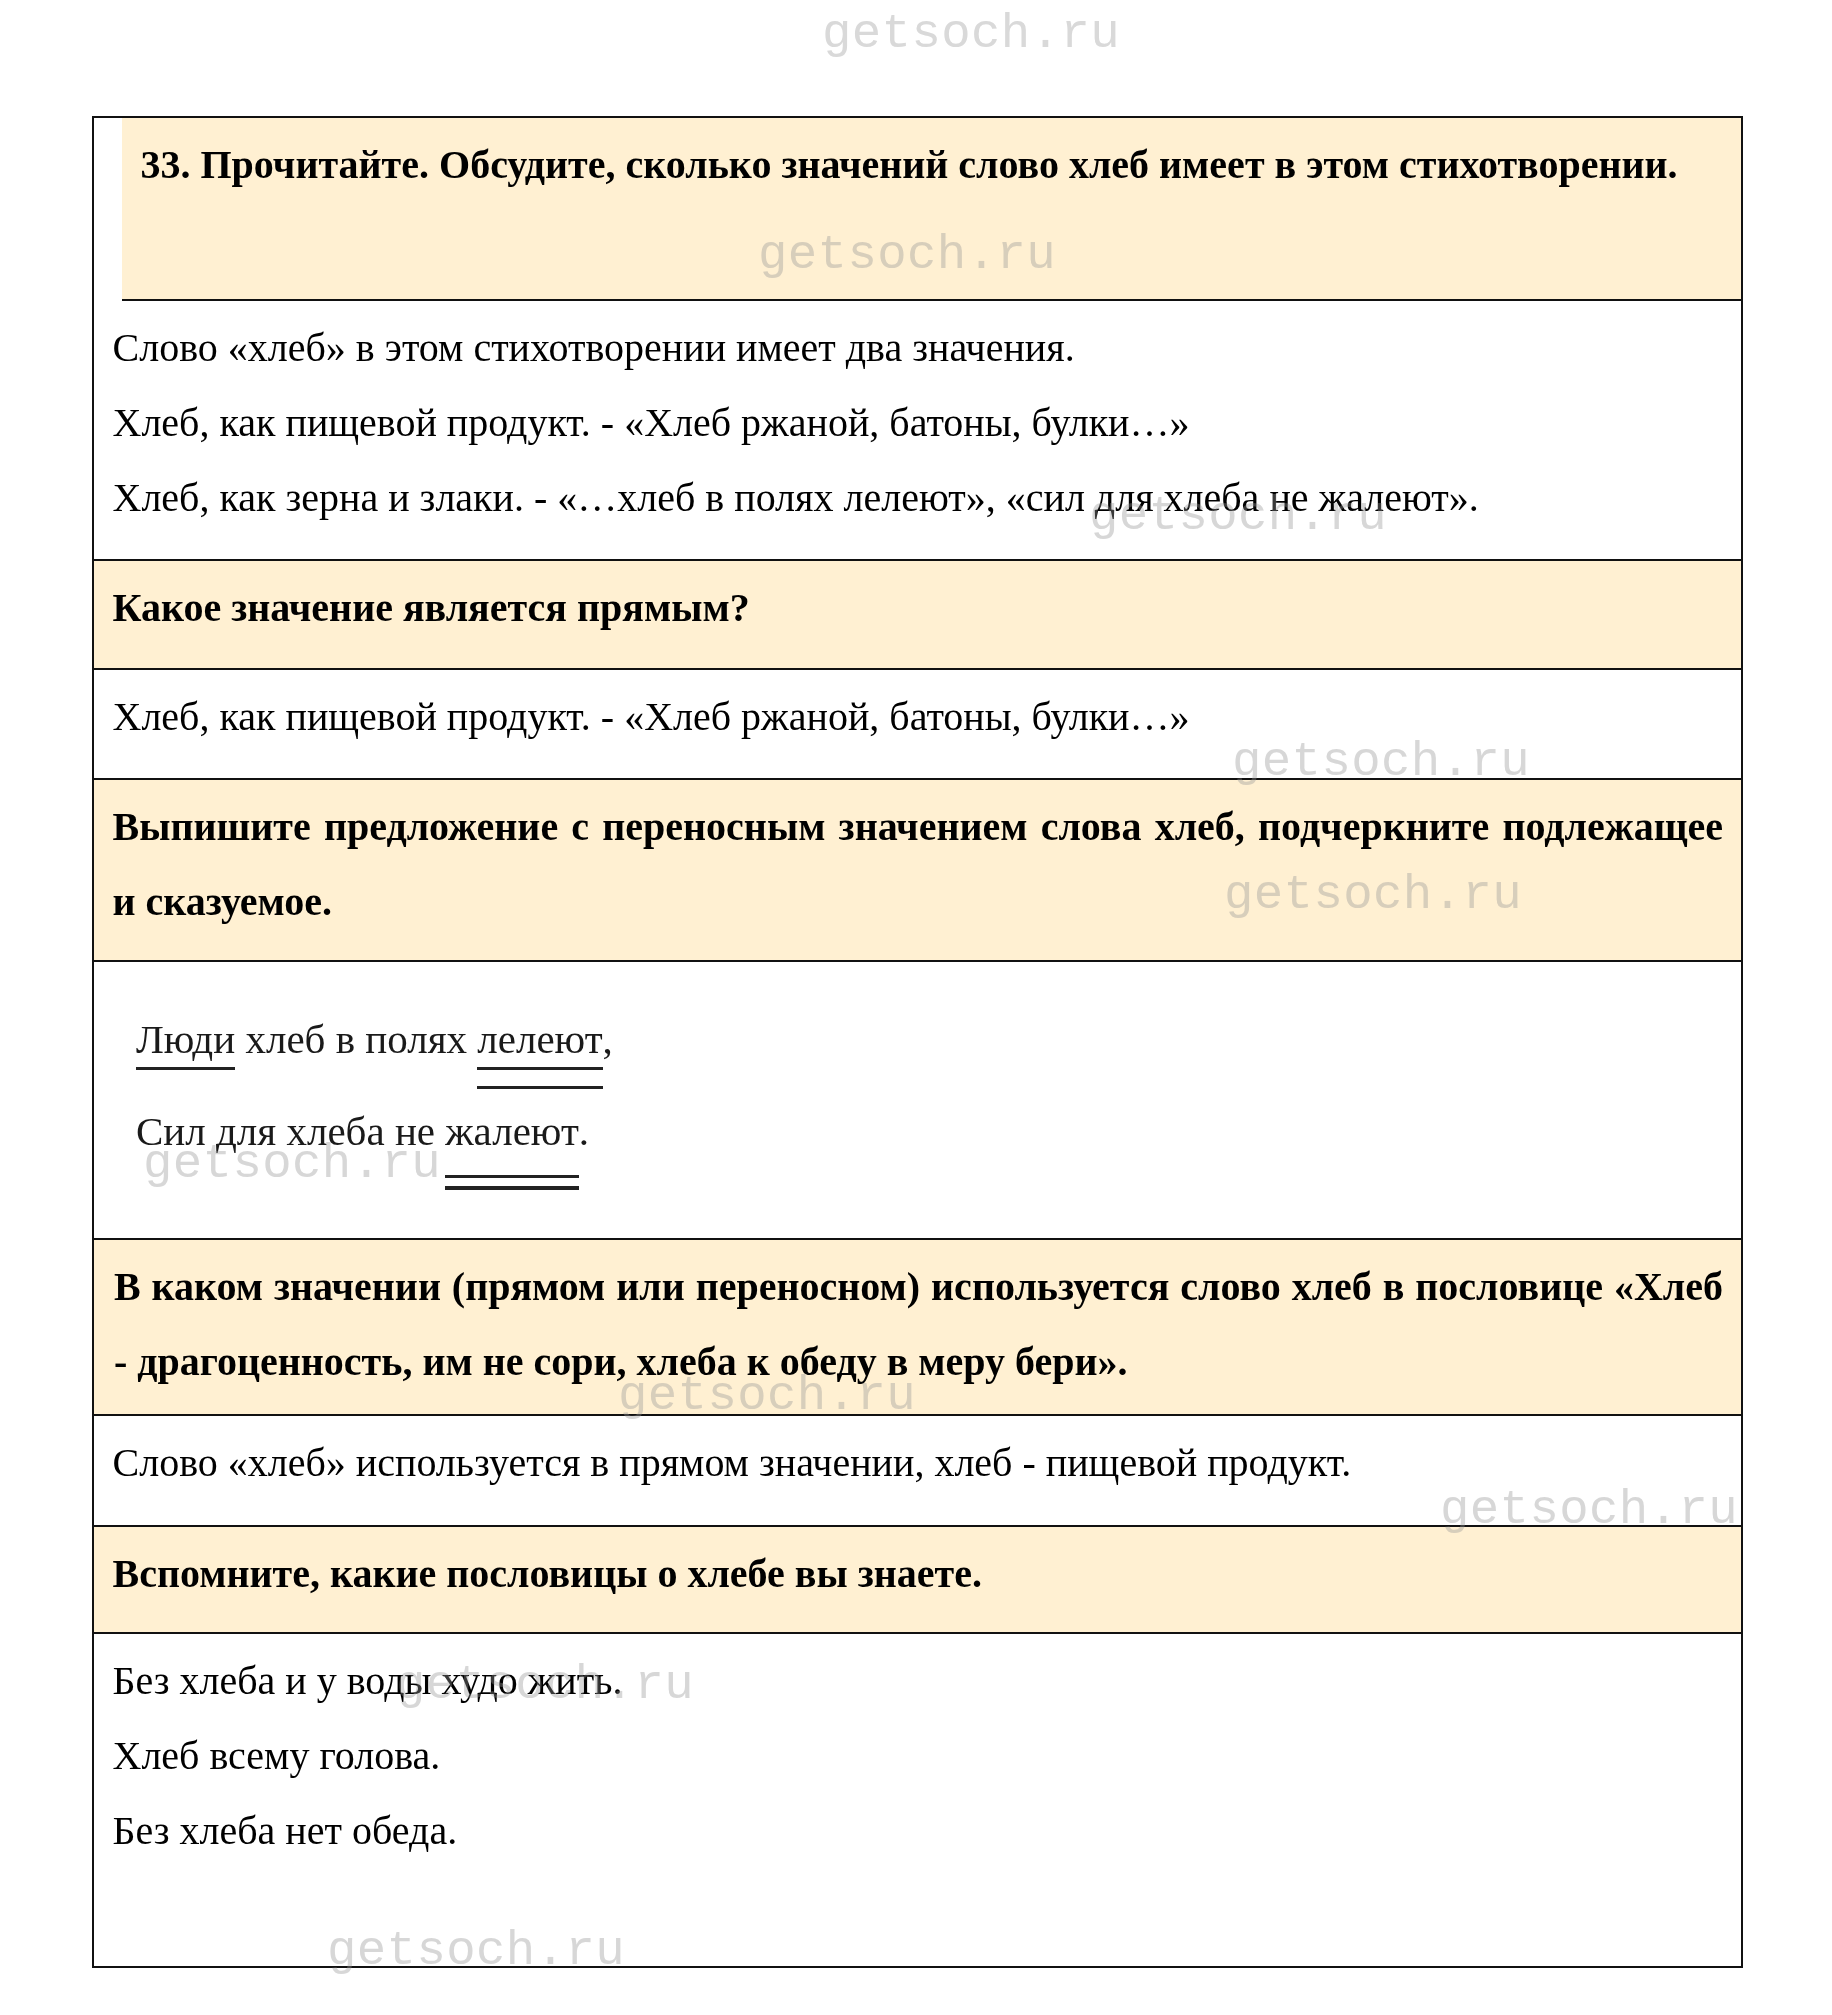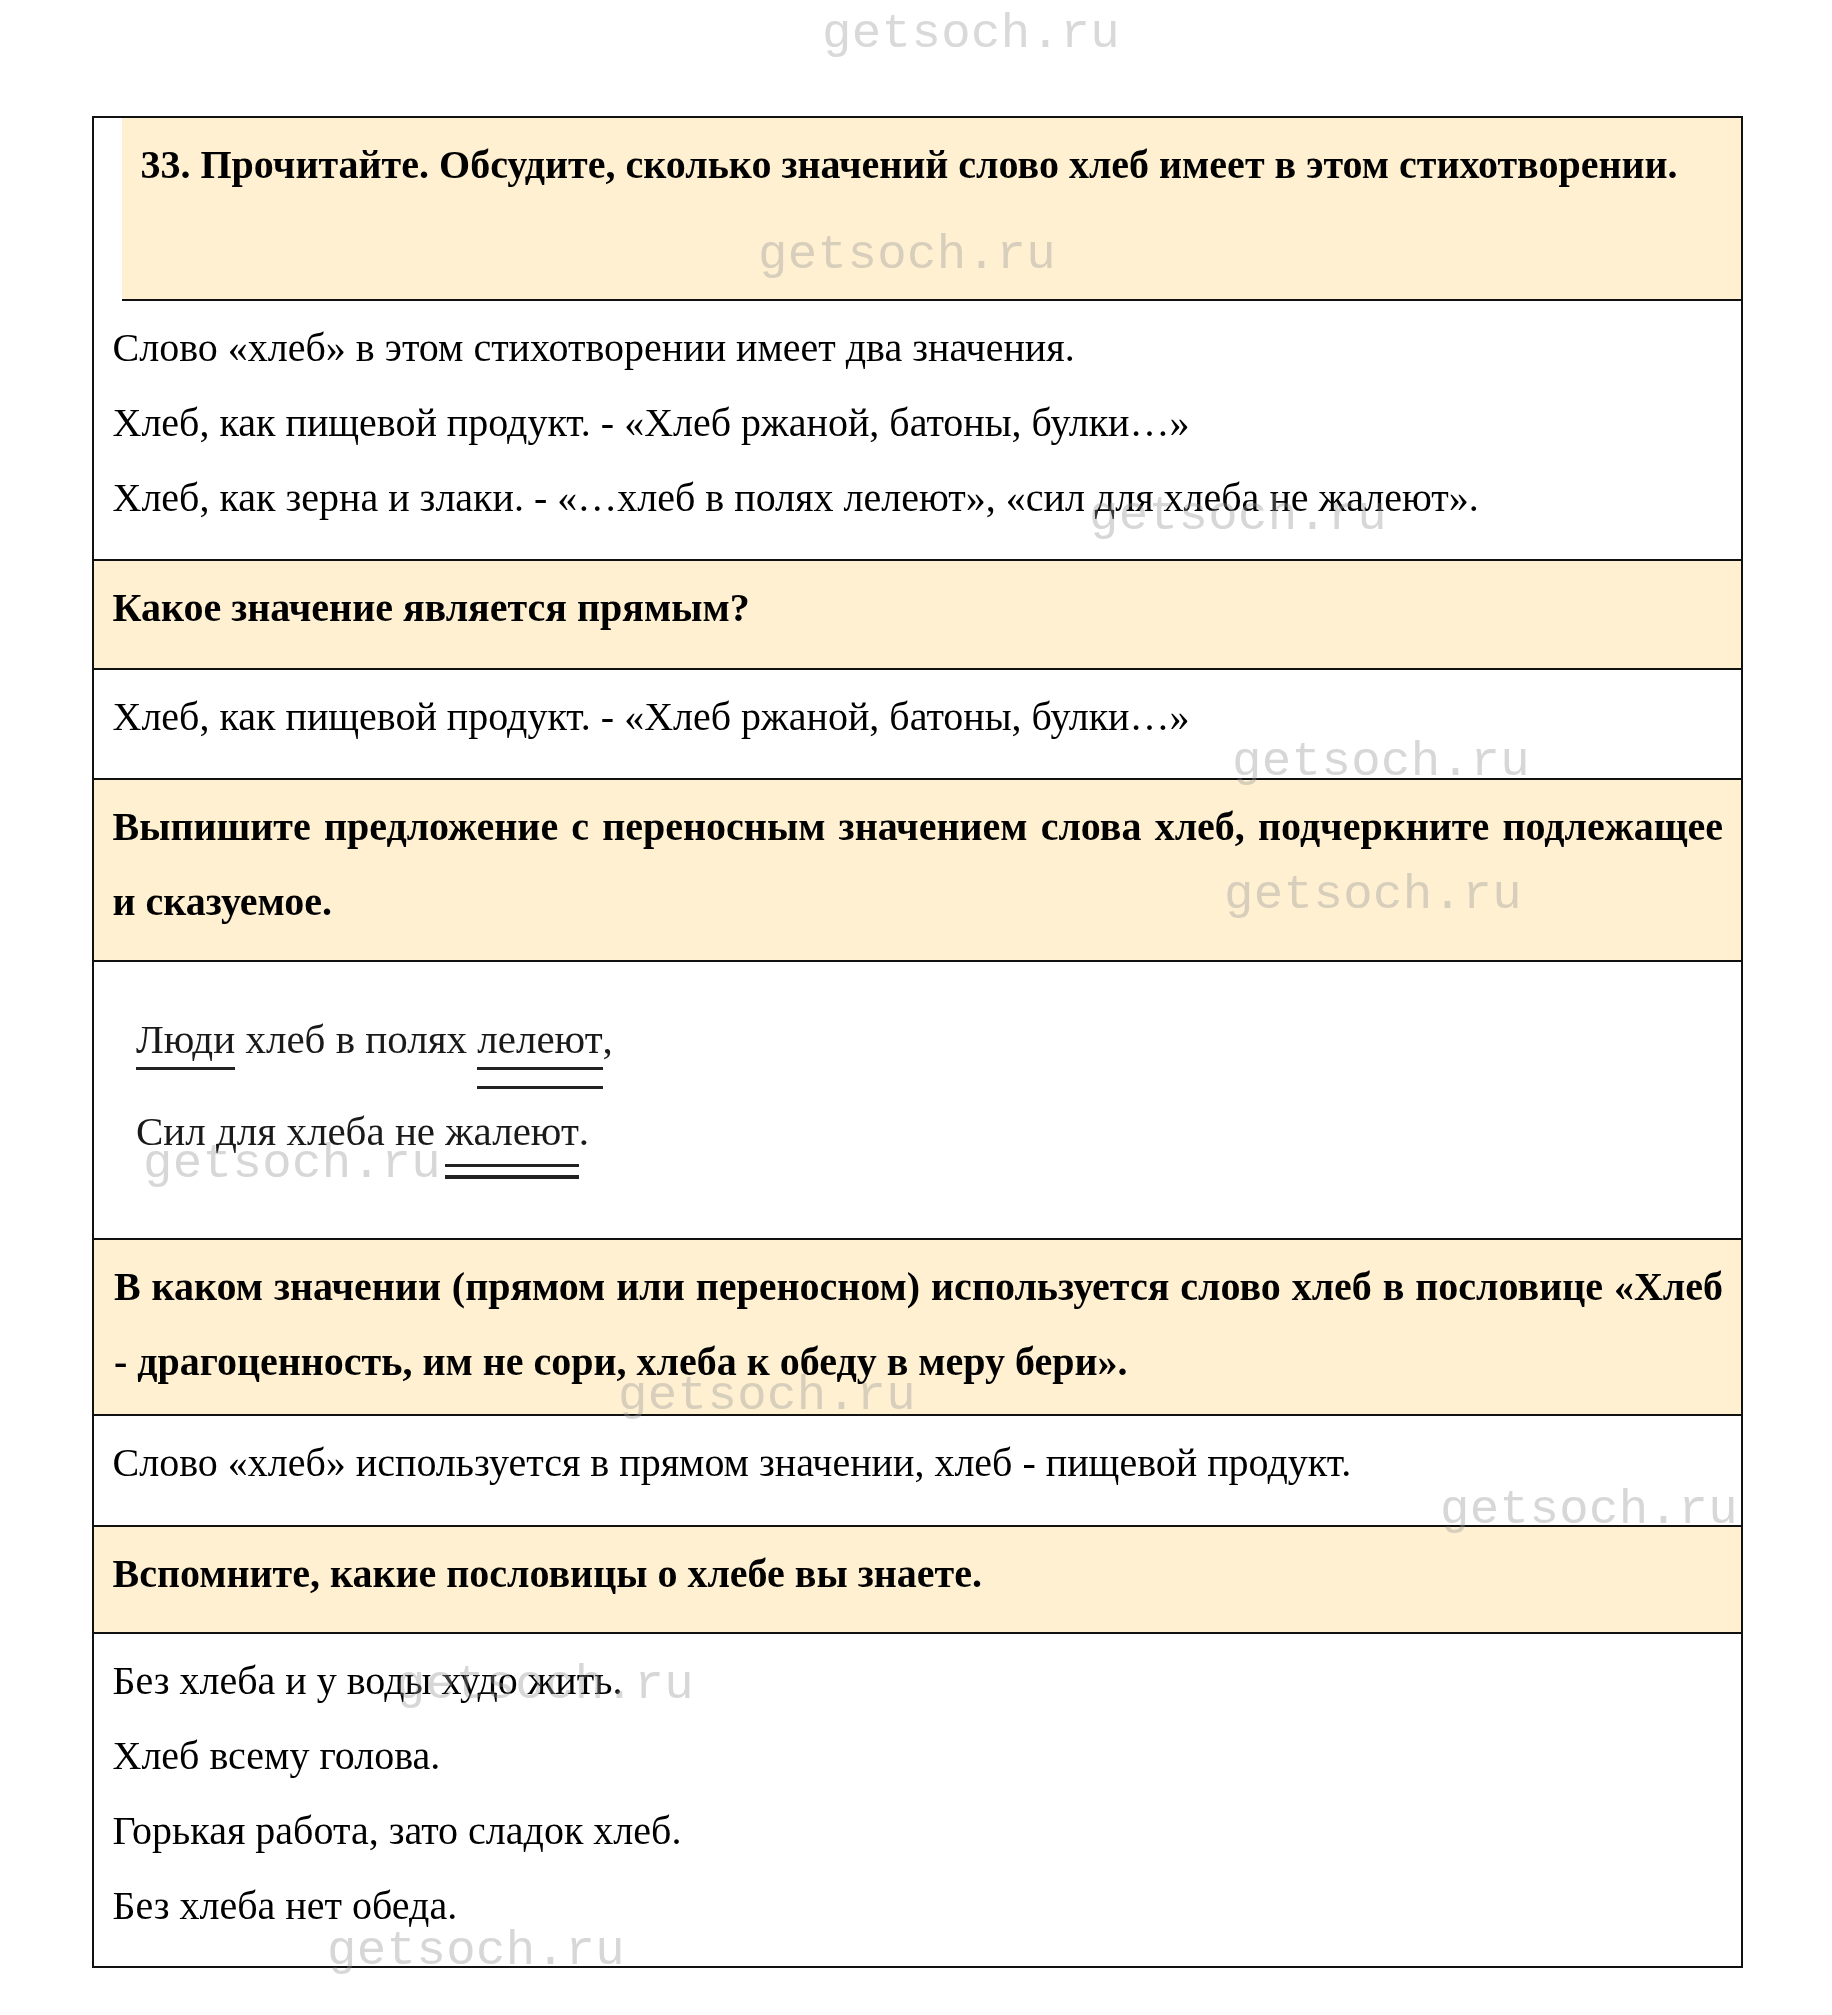--- a/index.html
+++ b/index.html
@@ -107,21 +107,21 @@
   .pred::after {
     content: "";
     position: absolute;
     left: 0;
     right: 0;
     bottom: -22px;
     height: 3.7px;
     background: #222;
   }
   .pred.tight {
-    padding-bottom: 12px;
+    padding-bottom: 23px;
   }
   .pred.tight::after {
     bottom: -15px;
   }
 </style>
 </head>
 <body>
 
 <div class="watermark wm-top" style="left:822px; top:10.4px;">getsoch.ru</div>
 
@@ -164,21 +164,20 @@
     <span class="line">Слово «хлеб» используется в прямом значении, хлеб - пищевой продукт.</span>
   </div>
 
   <div class="row q h-q5">
     <span class="line">Вспомните, какие пословицы о хлебе вы знаете.</span>
   </div>
 
   <div class="row a h-a5" style="">
     <span class="line">Без хлеба и у воды худо жить.</span>
     <span class="line">Хлеб всему голова.</span>
-    <span class="line">Горькая работа, зато сладок хлеб.</span>
     <span class="line">Без хлеба нет обеда.</span>
   </div>
 </div>
 
 <div class="watermark" style="left:758px; top:231px;">getsoch.ru</div>
 <div class="watermark" style="left:1089px; top:492px;">getsoch.ru</div>
 <div class="watermark" style="left:1232px; top:738px;">getsoch.ru</div>
 <div class="watermark" style="left:1224px; top:871px;">getsoch.ru</div>
 <div class="watermark" style="left:143px; top:1140px;">getsoch.ru</div>
 <div class="watermark" style="left:618px; top:1372px;">getsoch.ru</div>

